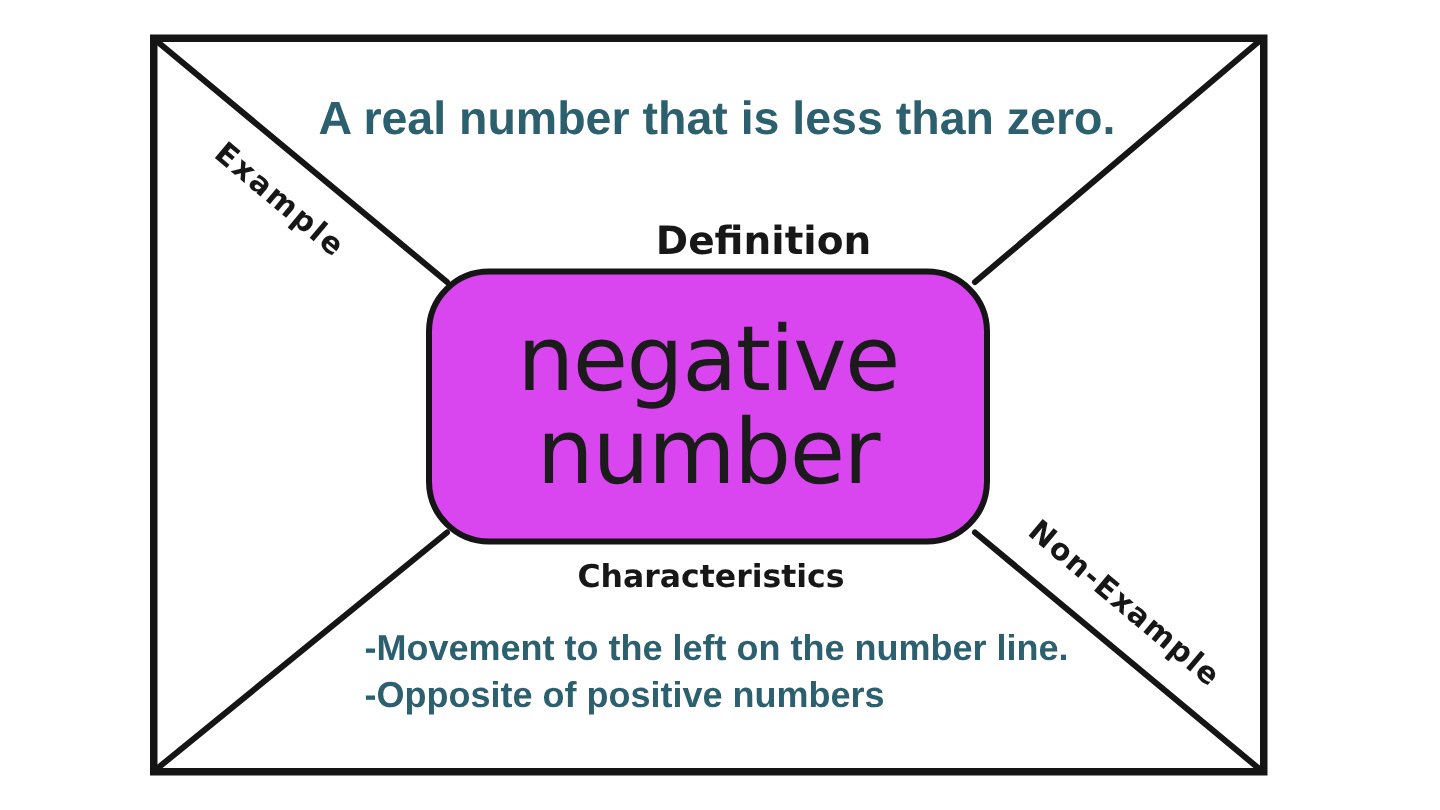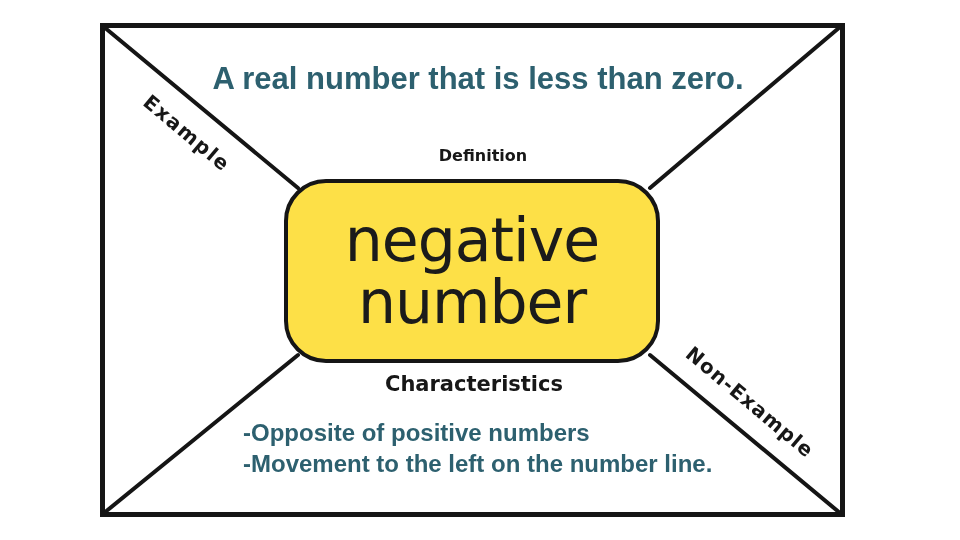--- a/index.html
+++ b/index.html
@@ -31,21 +31,21 @@
   }
 
   
   .word-box {
     position: absolute;
     left: 284px; top: 179px;
     width: 376px; height: 184px;
     box-sizing: border-box;
     border: 4px solid #151515;
     border-radius: 42px;
-    background: #fde047;
+    background: #d946ef;
     z-index: 3;
     display: flex;
     align-items: center;
     justify-content: center;
     text-align: center;
   }
   .word-text {
     font-family: "DejaVu Sans", sans-serif;
     font-size: 60px;
     line-height: 1.04;
@@ -56,23 +56,23 @@
 
   .quad-label {
     position: absolute;
     z-index: 4;
     font-family: "DejaVu Sans", sans-serif;
     font-weight: bold;
     color: #171717;
     white-space: nowrap;
   }
   .label-definition {
-    left: 483px; top: 146px;
+    left: 509px; top: 146px;
     transform: translateX(-50%);
-    font-size: 16px;
+    font-size: 26px;
   }
   .label-characteristics {
     left: 474px; top: 372px;
     transform: translateX(-50%);
     font-size: 21px;
   }
   .label-example {
     left: 187px; top: 133px;
     transform: translate(-50%, -50%) rotate(40deg);
     font-size: 20px;
@@ -127,17 +127,17 @@
 
   <div class="quad-label label-characteristics">Characteristics</div>
 
   <div class="quad-label label-example">Example</div>
 
   <div class="quad-label label-non-example">Non-Example</div>
 
   <div class="answer answer-definition">A real number that is less than zero.</div>
 
   <div class="answer answer-characteristics">
+    <div>-Movement to the left on the number line.</div>
     <div>-Opposite of positive numbers</div>
-    <div>-Movement to the left on the number line.</div>
   </div>
 
 </div>
 
 </body></html>

